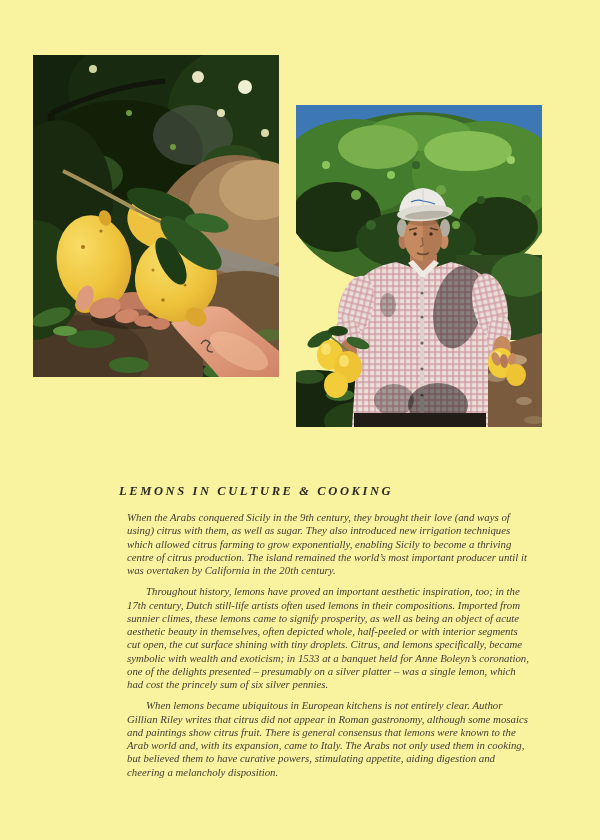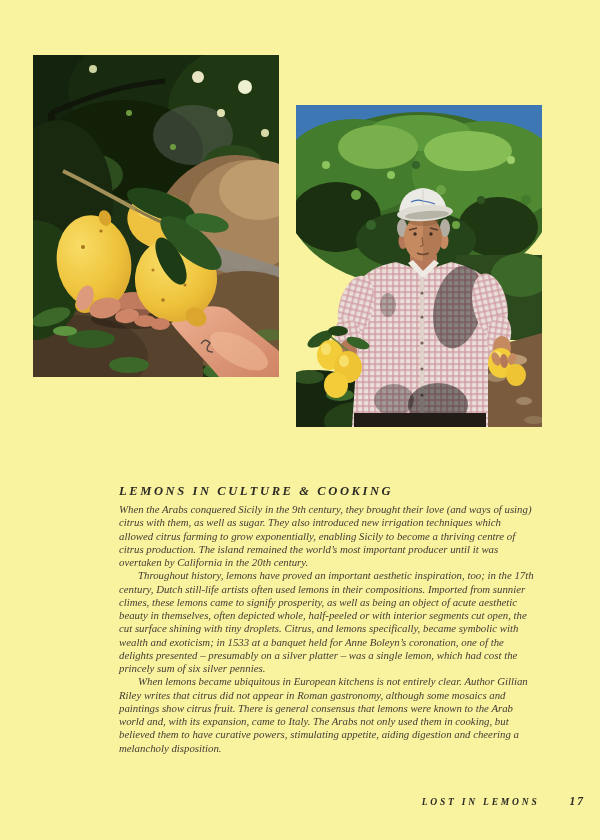--- a/index.html
+++ b/index.html
@@ -14,21 +14,21 @@
   .heading{
     position:absolute;left:119px;top:476px;
     font-size:12.5px;font-weight:bold;letter-spacing:2.6px;
     color:#2b2a24;white-space:nowrap;
   }
   .bodytext{
     position:absolute;left:119px;top:503px;width:418px;
     font-size:10.8px;line-height:13.25px;color:#433d33;
     text-align:left;
   }
-  .bodytext p{margin:0;}
+  .bodytext p{margin:8px;}
   .bodytext p.indent{text-indent:19px;}
   .footer{
     position:absolute;top:795px;left:0;width:585px;
     display:flex;justify-content:flex-end;align-items:baseline;gap:30px;
   }
   .footer .book-title{
     font-size:9.5px;font-weight:bold;letter-spacing:2.8px;color:#2b2a24;
   }
   .footer .page-number{
     font-size:11.5px;font-weight:bold;letter-spacing:2px;color:#2b2a24;
@@ -265,18 +265,14 @@
   </figure>
 
   <h1 class="heading">LEMONS IN CULTURE &amp; COOKING</h1>
 
   <div class="bodytext">
     <p>When the Arabs conquered Sicily in the 9th century, they brought their love (and ways of using) citrus with them, as well as sugar. They also introduced new irrigation techniques which allowed citrus farming to grow exponentially, enabling Sicily to become a thriving centre of citrus production. The island remained the world’s most important producer until it was overtaken by California in the 20th century.</p>
     <p class="indent">Throughout history, lemons have proved an important aesthetic inspiration, too; in the 17th century, Dutch still-life artists often used lemons in their compositions. Imported from sunnier climes, these lemons came to signify prosperity, as well as being an object of acute aesthetic beauty in themselves, often depicted whole, half-peeled or with interior segments cut open, the cut surface shining with tiny droplets. Citrus, and lemons specifically, became symbolic with wealth and exoticism; in 1533 at a banquet held for Anne Boleyn’s coronation, one of the delights presented – presumably on a silver platter – was a single lemon, which had cost the princely sum of six silver pennies.</p>
     <p class="indent">When lemons became ubiquitous in European kitchens is not entirely clear. Author Gillian Riley writes that citrus did not appear in Roman gastronomy, although some mosaics and paintings show citrus fruit. There is general consensus that lemons were known to the Arab world and, with its expansion, came to Italy. The Arabs not only used them in cooking, but believed them to have curative powers, stimulating appetite, aiding digestion and cheering a melancholy disposition.</p>
   </div>
 
-  <div class="footer">
-    <span class="book-title">LOST IN LEMONS</span>
-    <span class="page-number">17</span>
-  </div>
 
 </div>
 
 </body></html>

